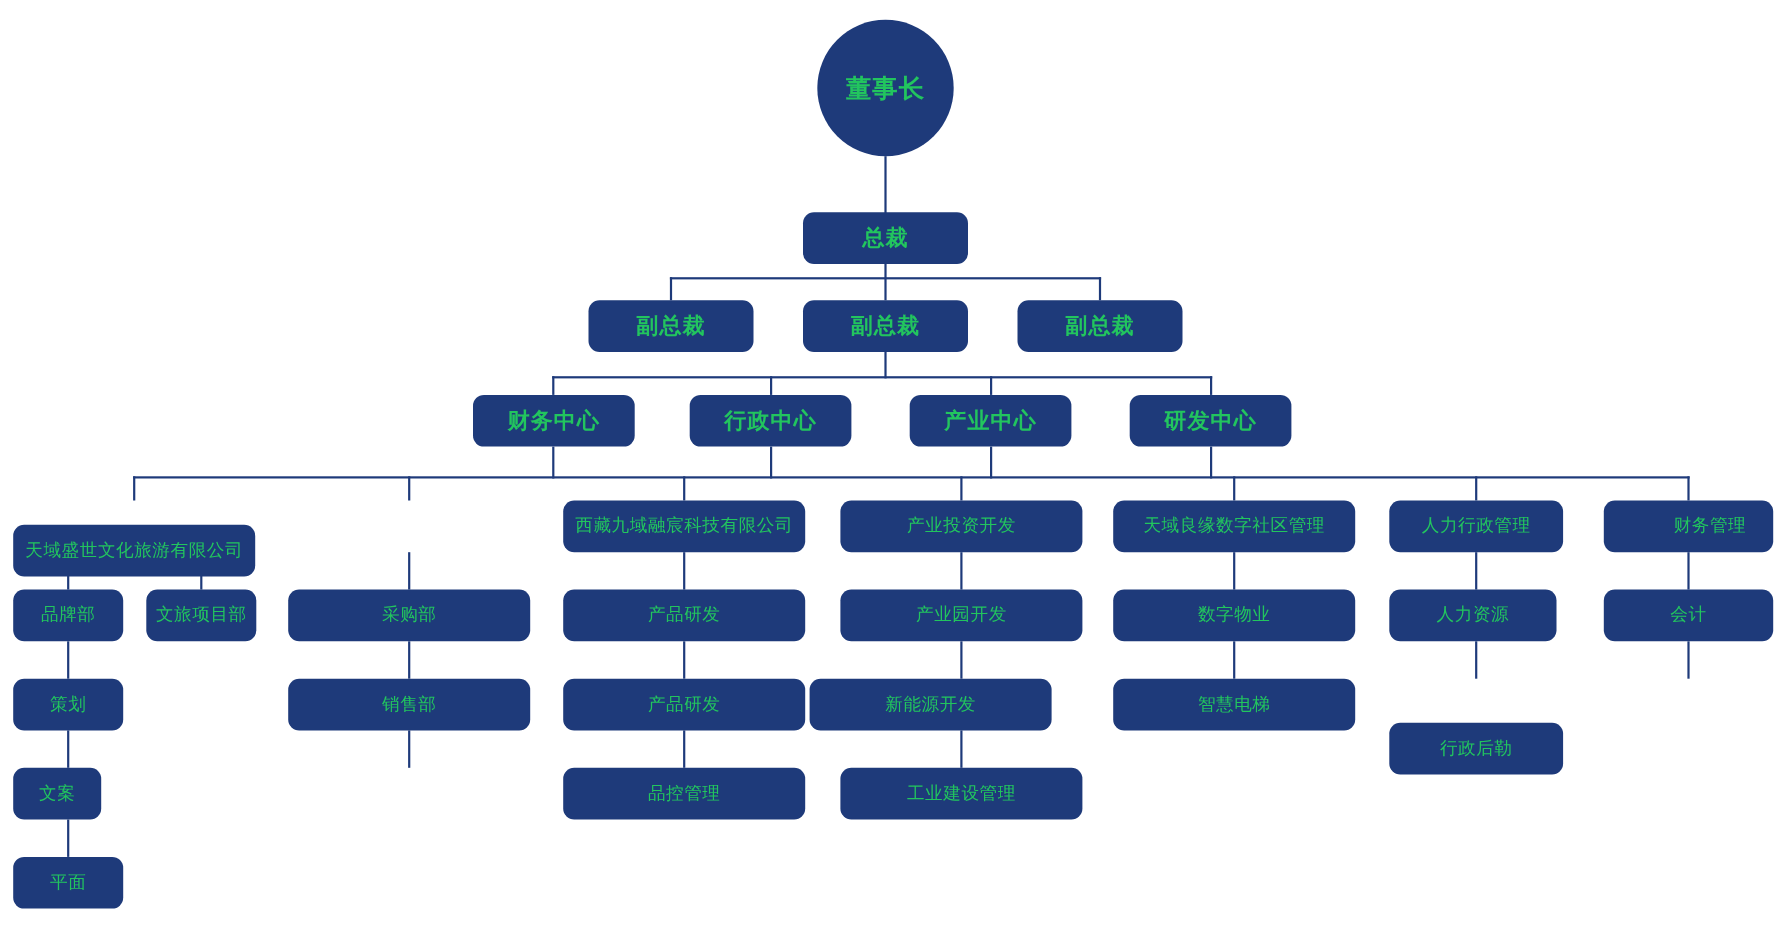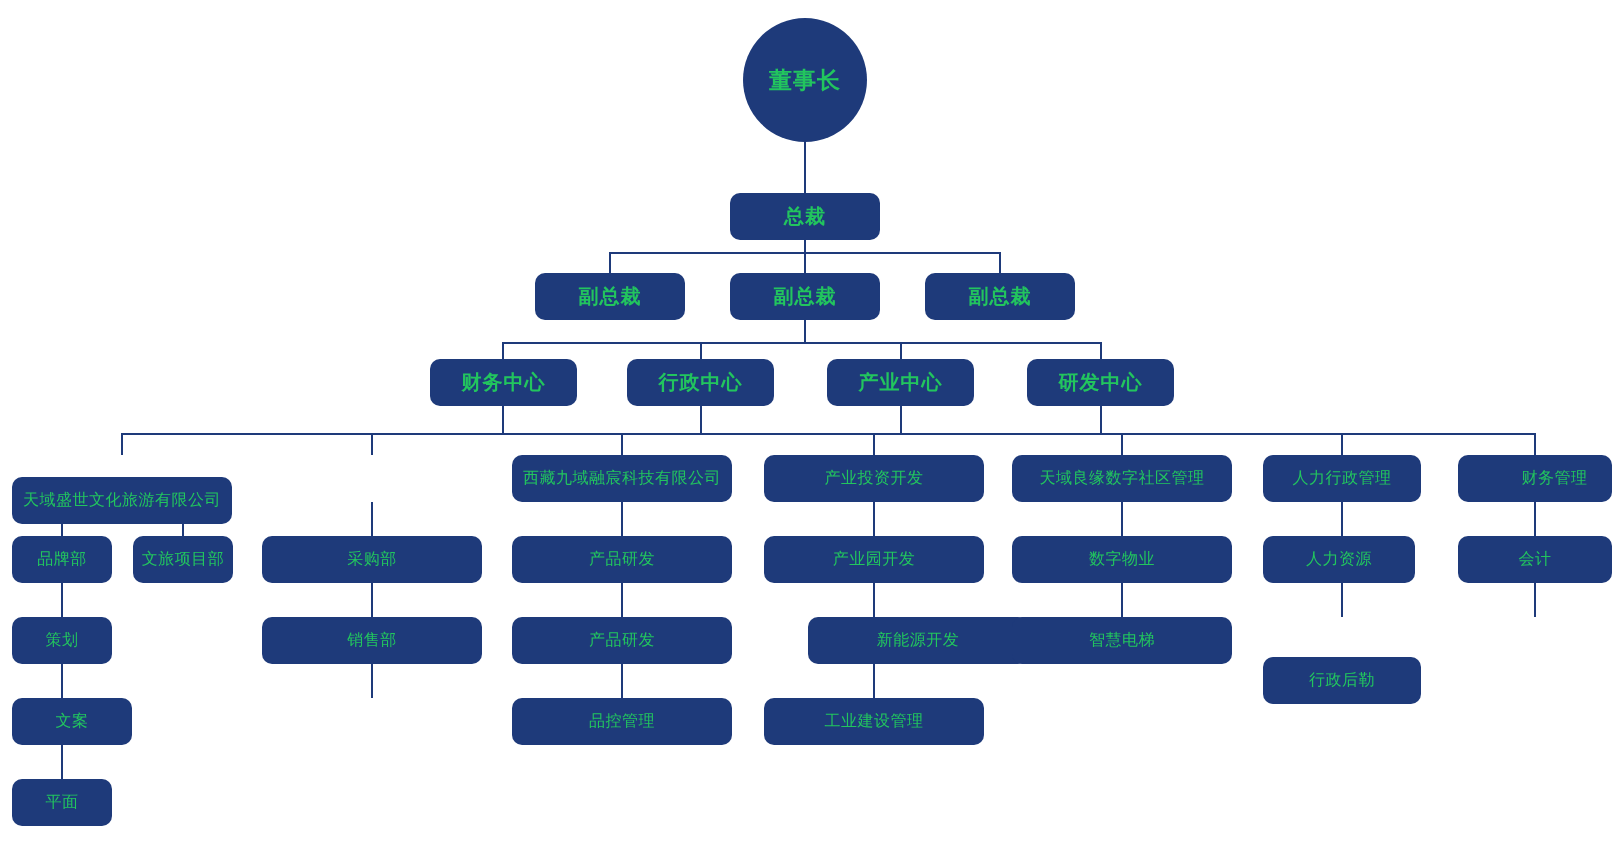--- a/index.html
+++ b/index.html
@@ -92,32 +92,32 @@
   <div class="node" style="left:12px;top:477px;width:220px;height:47px;">天域盛世文化旅游有限公司</div>
   <div class="node" style="left:512px;top:455px;width:220px;height:47px;">西藏九域融宸科技有限公司</div>
   <div class="node" style="left:764px;top:455px;width:220px;height:47px;">产业投资开发</div>
   <div class="node" style="left:1012px;top:455px;width:220px;height:47px;">天域良缘数字社区管理</div>
   <div class="node" style="left:1263px;top:455px;width:158px;height:47px;">人力行政管理</div>
   <div class="node" style="left:1458px;top:455px;width:154px;height:47px;padding-left:39px;">财务管理</div>
 
   <div class="node" style="left:12px;top:536px;width:100px;height:47px;">品牌部</div>
   <div class="node" style="left:133px;top:536px;width:100px;height:47px;">文旅项目部</div>
   <div class="node" style="left:12px;top:617px;width:100px;height:47px;">策划</div>
-  <div class="node" style="left:12px;top:698px;width:120px;height:47px;">文案</div>
+  <div class="node" style="left:12px;top:698px;width:80px;height:47px;">文案</div>
   <div class="node" style="left:12px;top:779px;width:100px;height:47px;">平面</div>
 
   <div class="node" style="left:262px;top:617px;width:220px;height:47px;">销售部</div>
   <div class="node" style="left:262px;top:536px;width:220px;height:47px;">采购部</div>
 
   <div class="node" style="left:512px;top:536px;width:220px;height:47px;">产品研发</div>
   <div class="node" style="left:512px;top:617px;width:220px;height:47px;">产品研发</div>
   <div class="node" style="left:512px;top:698px;width:220px;height:47px;">品控管理</div>
 
   <div class="node" style="left:764px;top:536px;width:220px;height:47px;">产业园开发</div>
-  <div class="node" style="left:808px;top:617px;width:220px;height:47px;">新能源开发</div>
+  <div class="node" style="left:736px;top:617px;width:220px;height:47px;">新能源开发</div>
   <div class="node" style="left:764px;top:698px;width:220px;height:47px;">工业建设管理</div>
 
   <div class="node" style="left:1012px;top:536px;width:220px;height:47px;">数字物业</div>
   <div class="node" style="left:1012px;top:617px;width:220px;height:47px;">智慧电梯</div>
 
   <div class="node" style="left:1263px;top:536px;width:152px;height:47px;">人力资源</div>
   <div class="node" style="left:1263px;top:617px;width:158px;height:47px;margin-top:40px;">行政后勒</div>
 
   <div class="node" style="left:1458px;top:536px;width:154px;height:47px;">会计</div>
 

